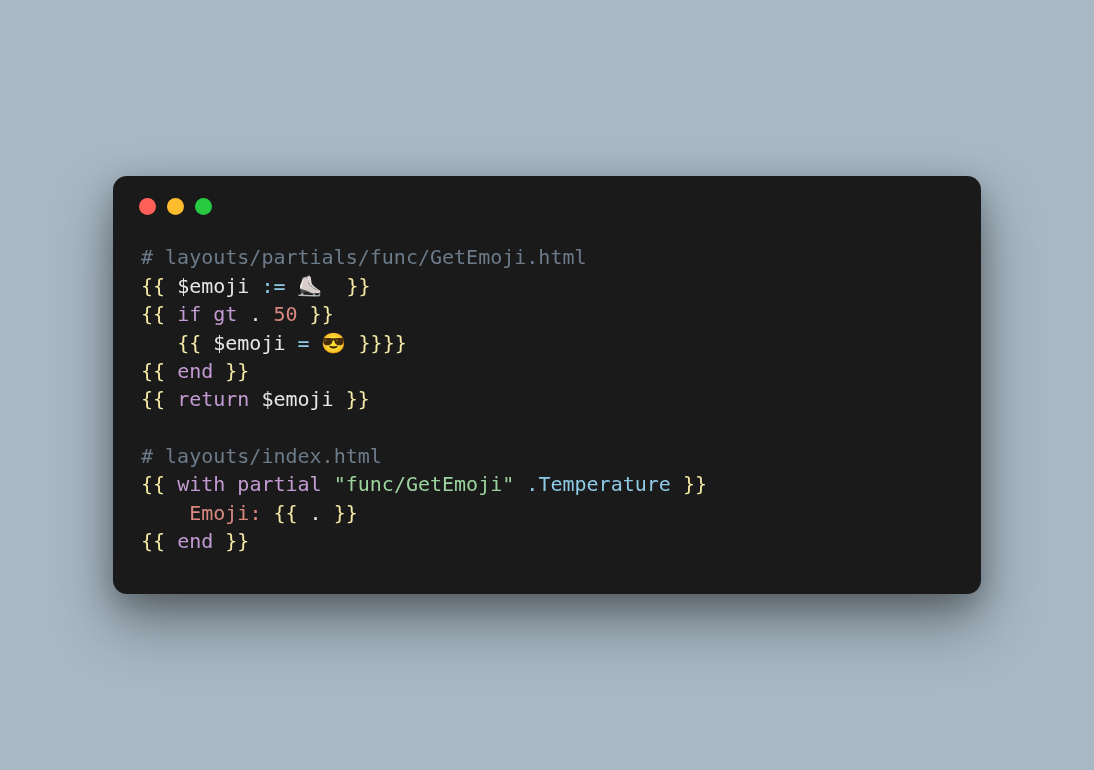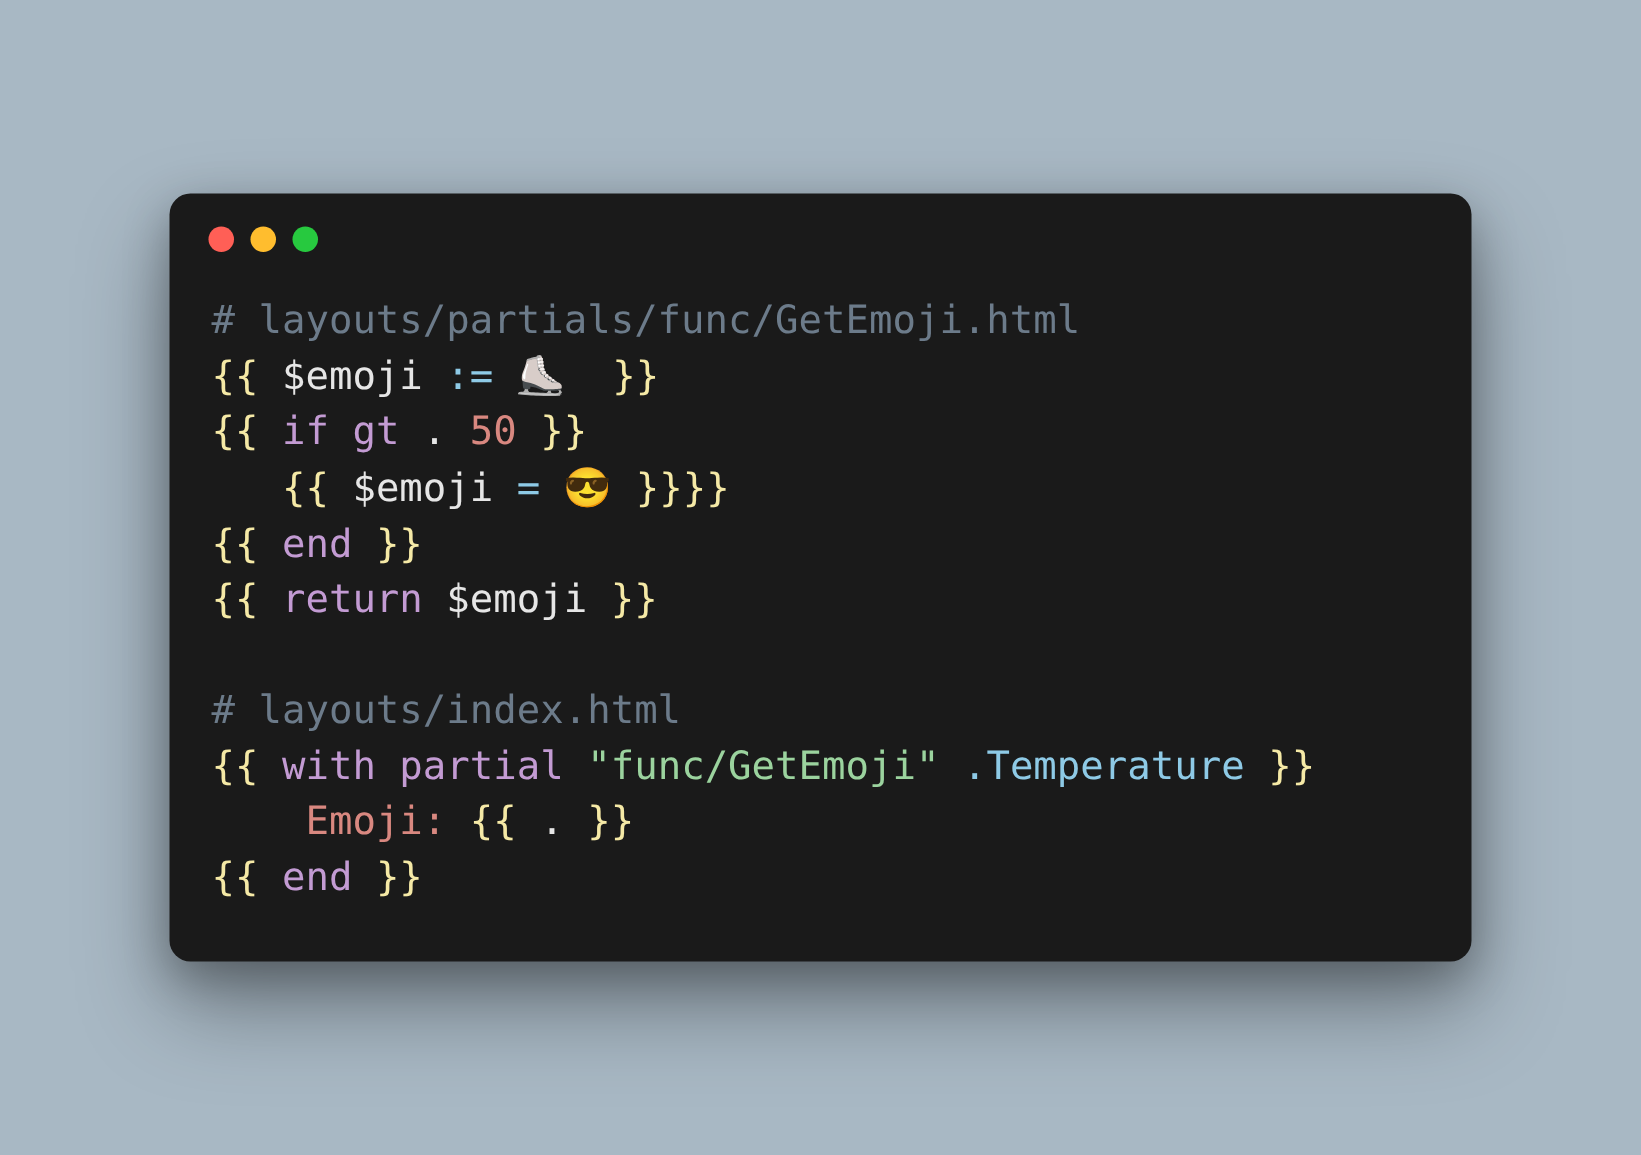--- a/index.html
+++ b/index.html
@@ -28,21 +28,21 @@
   .dot {
     width: 17px;
     height: 17px;
     border-radius: 50%;
   }
   .dot.red { background: #ff5f56; }
   .dot.yellow { background: #ffbd2e; }
   .dot.green { background: #27c93f; }
   .code {
     padding: 22px 28px 38px 28px;
-    font-size: 26px;
+    font-size: 20px;
     line-height: 1.42;
     white-space: pre;
     color: #e6e6e6;
   }
   .comment { color: #6c7b8a; }
   .delim { color: #f5e9a6; }
   .var { color: #e6e6e6; }
   .op { color: #8ecae6; }
   .keyword { color: #c39bd3; }
   .keyword2 { color: #c39bd3; }

